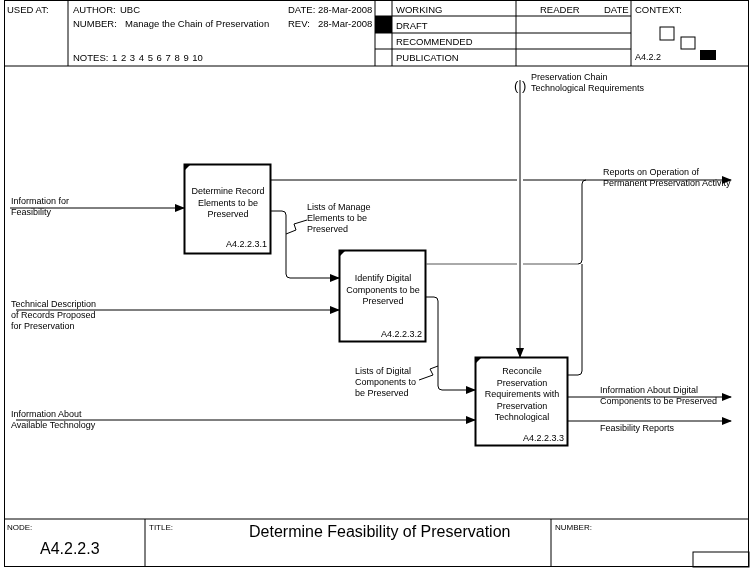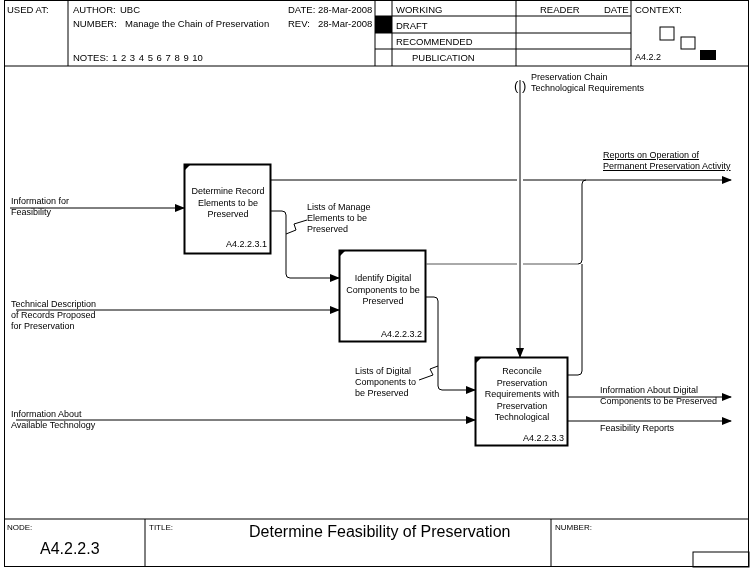--- a/index.html
+++ b/index.html
@@ -90,21 +90,21 @@
 <div class="abs hdr" style="left:73px;top:52px;">NOTES:</div>
 <div class="abs hdr" style="left:112px;top:52px;word-spacing:1px;">1  2  3  4  5  6  7  8  9  10</div>
 <div class="abs hdr" style="left:288px;top:4px;">DATE:</div>
 <div class="abs hdr" style="left:318px;top:4px;">28-Mar-2008</div>
 <div class="abs hdr" style="left:288px;top:18px;">REV:</div>
 <div class="abs hdr" style="left:318px;top:18px;">28-Mar-2008</div>
 
 <div class="abs hdr" style="left:396px;top:4px;">WORKING</div>
 <div class="abs hdr" style="left:396px;top:20px;">DRAFT</div>
 <div class="abs hdr" style="left:396px;top:36px;">RECOMMENDED</div>
-<div class="abs hdr" style="left:412px;top:52px;text-align:right;">PUBLICATION</div>
+<div class="abs hdr" style="left:396px;top:52px;text-align:right;">PUBLICATION</div>
 <div class="abs hdr" style="left:520px;top:4px;margin-left:20px;">READER</div>
 <div class="abs hdr" style="left:604px;top:4px;">DATE</div>
 <div class="abs hdr" style="left:635px;top:4px;">CONTEXT:</div>
 <div class="abs hdr" style="left:635px;top:52px;font-size:9px;">A4.2.2</div>
 
 <div class="box-label" style="left:185px;top:186px;width:86px;">
   <div>Determine Record</div>
   <div>Elements to be</div>
   <div>Preserved</div>
 </div>
@@ -147,21 +147,21 @@
 <div class="abs t" style="left:355px;top:366px;">
   <div>Lists of Digital</div>
   <div>Components to</div>
   <div>be Preserved</div>
 </div>
 <div class="abs" style="left:514px;top:78px;font-size:13px;">( )</div>
 <div class="abs t" style="left:531px;top:72px;">
   <div>Preservation Chain</div>
   <div>Technological Requirements</div>
 </div>
-<div class="abs t" style="left:603px;top:150px;text-decoration:underline;">
+<div class="abs t" style="left:603px;top:167px;">
   <div>Reports on Operation of</div>
   <div>Permanent Preservation Activity</div>
 </div>
 <div class="abs t" style="left:600px;top:385px;">
   <div>Information About Digital</div>
   <div>Components to be Preserved</div>
 </div>
 <div class="abs t" style="left:600px;top:423px;">
   <div>Feasibility Reports</div>
 </div>

